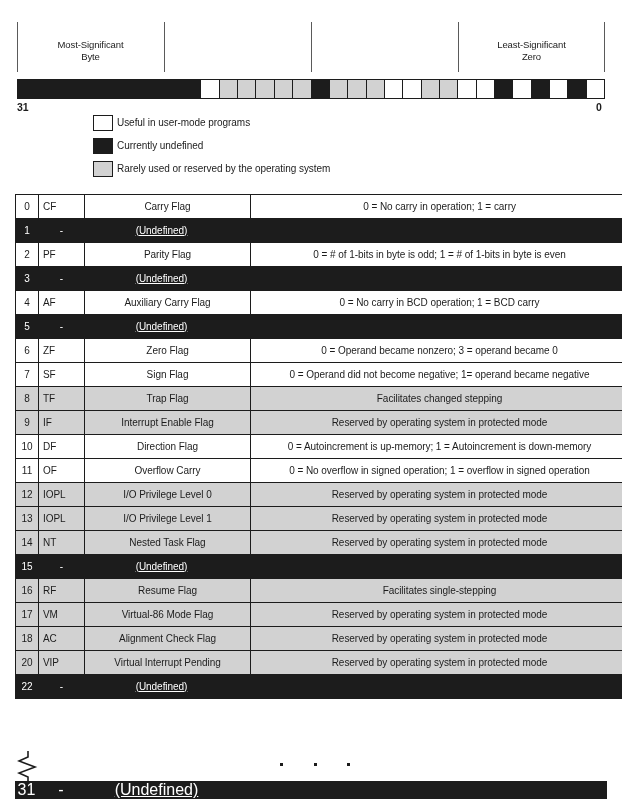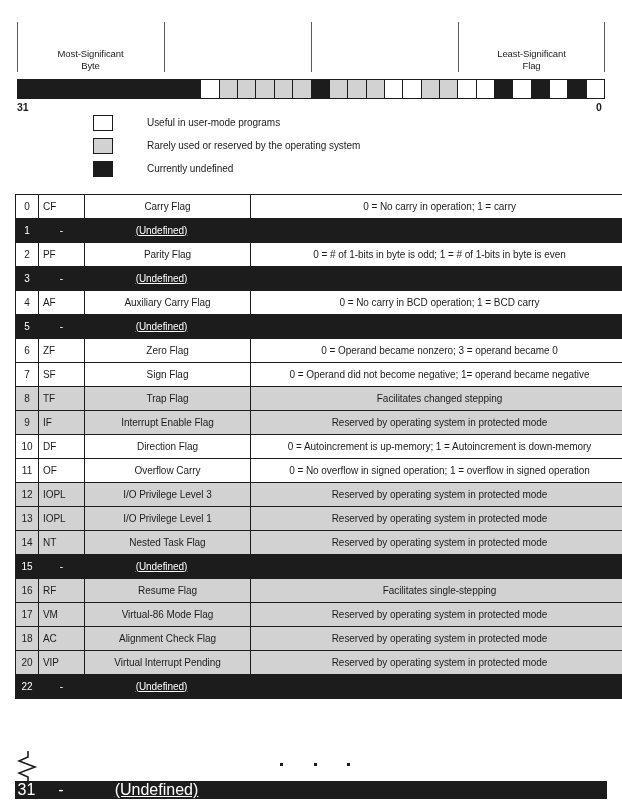--- a/index.html
+++ b/index.html
@@ -20,21 +20,21 @@
     left: 17px;
     top: 22px;
     width: 588px;
     height: 50px;
     display: flex;
   }
   .byte-cell {
     flex: 1 1 0;
     position: relative;
     display: flex;
-    align-items: flex-end;
+    align-items: center;
     justify-content: center;
     padding-top: 8px;
   }
   .byte-cell::before {
     content: "";
     position: absolute;
     left: 0; top: 0; bottom: 0;
     width: 1px;
     background: #5a5a5a;
   }
@@ -103,21 +103,21 @@
   .legend-swatch {
     width: 20px;
     height: 16px;
     border: 1px solid #1c1c1c;
     flex: 0 0 auto;
   }
   .legend-swatch.s-white { background: #ffffff; }
   .legend-swatch.s-gray  { background: #d2d2d2; }
   .legend-swatch.s-black { background: #1c1c1c; }
   .legend-text {
-    margin-left: 34px;
+    margin-left: 4px;
     font-size: 10px;
     line-height: 12px;
     letter-spacing: -0.05px;
   }
 
   
   #flags-table {
     position: absolute;
     left: 15px;
     top: 194px;
@@ -192,21 +192,21 @@
 Byte</span>
   </div>
   <div class="byte-cell">
     <span class="byte-label"></span>
   </div>
   <div class="byte-cell">
     <span class="byte-label"></span>
   </div>
   <div class="byte-cell">
     <span class="byte-label">Least-Significant
-Flag</span>
+Zero</span>
   </div>
 </div>
 
 <div id="bit-strip">
     <div class="bit-cell c-black"></div>
     <div class="bit-cell c-black"></div>
     <div class="bit-cell c-black"></div>
     <div class="bit-cell c-black"></div>
     <div class="bit-cell c-black"></div>
     <div class="bit-cell c-black"></div>
@@ -239,26 +239,26 @@
   </div>
 <div id="bit-index-left">31</div>
 <div id="bit-index-right">0</div>
 
 <div id="legend">
     <div class="legend-row">
       <span class="legend-swatch s-white"></span>
       <span class="legend-text">Useful in user-mode programs</span>
     </div>
     <div class="legend-row">
+      <span class="legend-swatch s-black"></span>
+      <span class="legend-text">Currently undefined</span>
+    </div>
+    <div class="legend-row">
       <span class="legend-swatch s-gray"></span>
       <span class="legend-text">Rarely used or reserved by the operating system</span>
-    </div>
-    <div class="legend-row">
-      <span class="legend-swatch s-black"></span>
-      <span class="legend-text">Currently undefined</span>
     </div>
   </div>
 
 <table id="flags-table">
   <tbody id="flags-tbody">
       <tr class="row-white">
         <td class="col-bit">0</td>
         <td class="col-mnem">CF</td>
         <td class="col-name">Carry Flag</td>
         <td class="col-desc">0 = No carry in operation; 1 = carry</td>
@@ -328,21 +328,21 @@
       </tr>
       <tr class="row-white">
         <td class="col-bit">11</td>
         <td class="col-mnem">OF</td>
         <td class="col-name">Overflow Carry</td>
         <td class="col-desc">0 = No overflow in signed operation; 1 = overflow in signed operation</td>
       </tr>
       <tr class="row-gray">
         <td class="col-bit">12</td>
         <td class="col-mnem">IOPL</td>
-        <td class="col-name">I/O Privilege Level 3</td>
+        <td class="col-name">I/O Privilege Level 0</td>
         <td class="col-desc">Reserved by operating system in protected mode</td>
       </tr>
       <tr class="row-gray">
         <td class="col-bit">13</td>
         <td class="col-mnem">IOPL</td>
         <td class="col-name">I/O Privilege Level 1</td>
         <td class="col-desc">Reserved by operating system in protected mode</td>
       </tr>
       <tr class="row-gray">
         <td class="col-bit">14</td>

